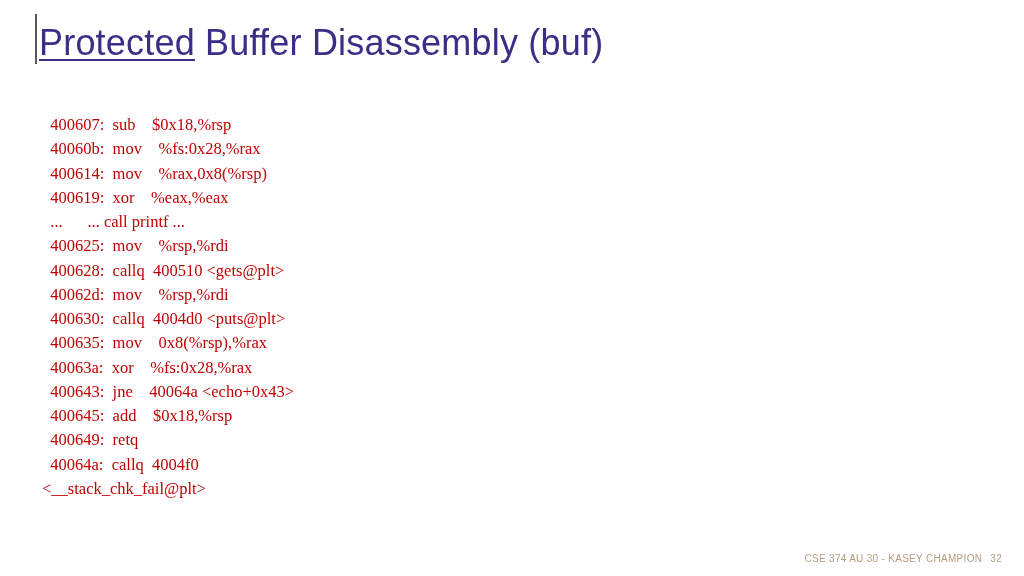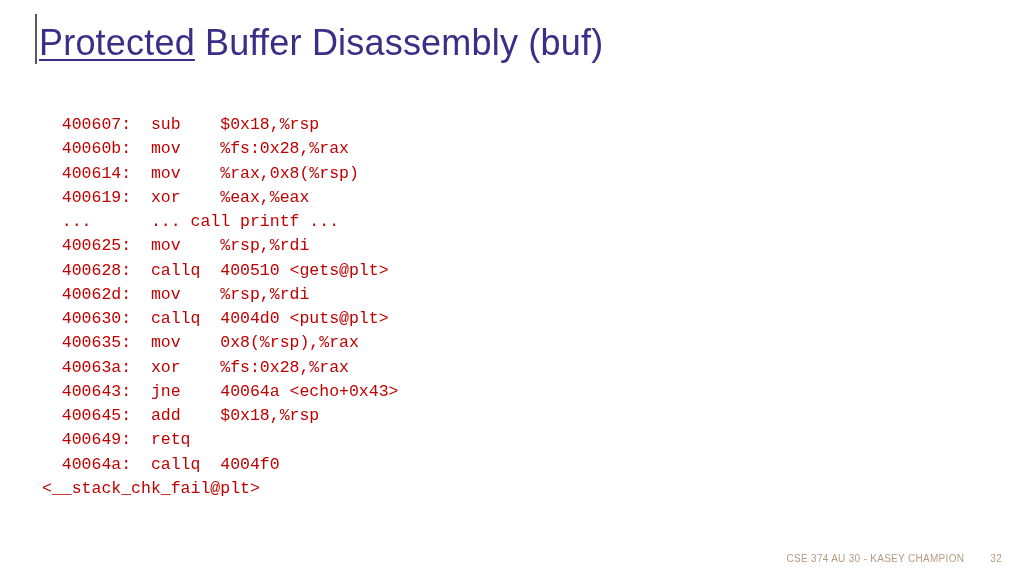--- a/index.html
+++ b/index.html
@@ -29,36 +29,36 @@
     }
     .title .underline {
       text-decoration: underline;
       text-decoration-thickness: 1.5px;
       text-underline-offset: 4px;
     }
     .code-block {
       position: absolute;
       top: 113px;
       left: 42px;
-      font-family: Liberation Mono, monospace;
+      font-family: Liberation Serif, serif;
       font-size: 16.5px;
       line-height: 1.47;
       color: #c00000;
       white-space: pre;
     }
     .footer {
       position: absolute;
       bottom: 12px;
       right: 22px;
       font-size: 10px;
       color: #b59b7f;
       letter-spacing: 0.3px;
     }
     .footer .num {
-      margin-left: 26px;
+      margin-left: 8px;
     }
   </style>
 </head>
 <body>
 
 <div class="title-bar">
   <div class="title">
     <span class="underline">Protected</span><span> Buffer Disassembly (buf)</span>
   </div>
 </div>

